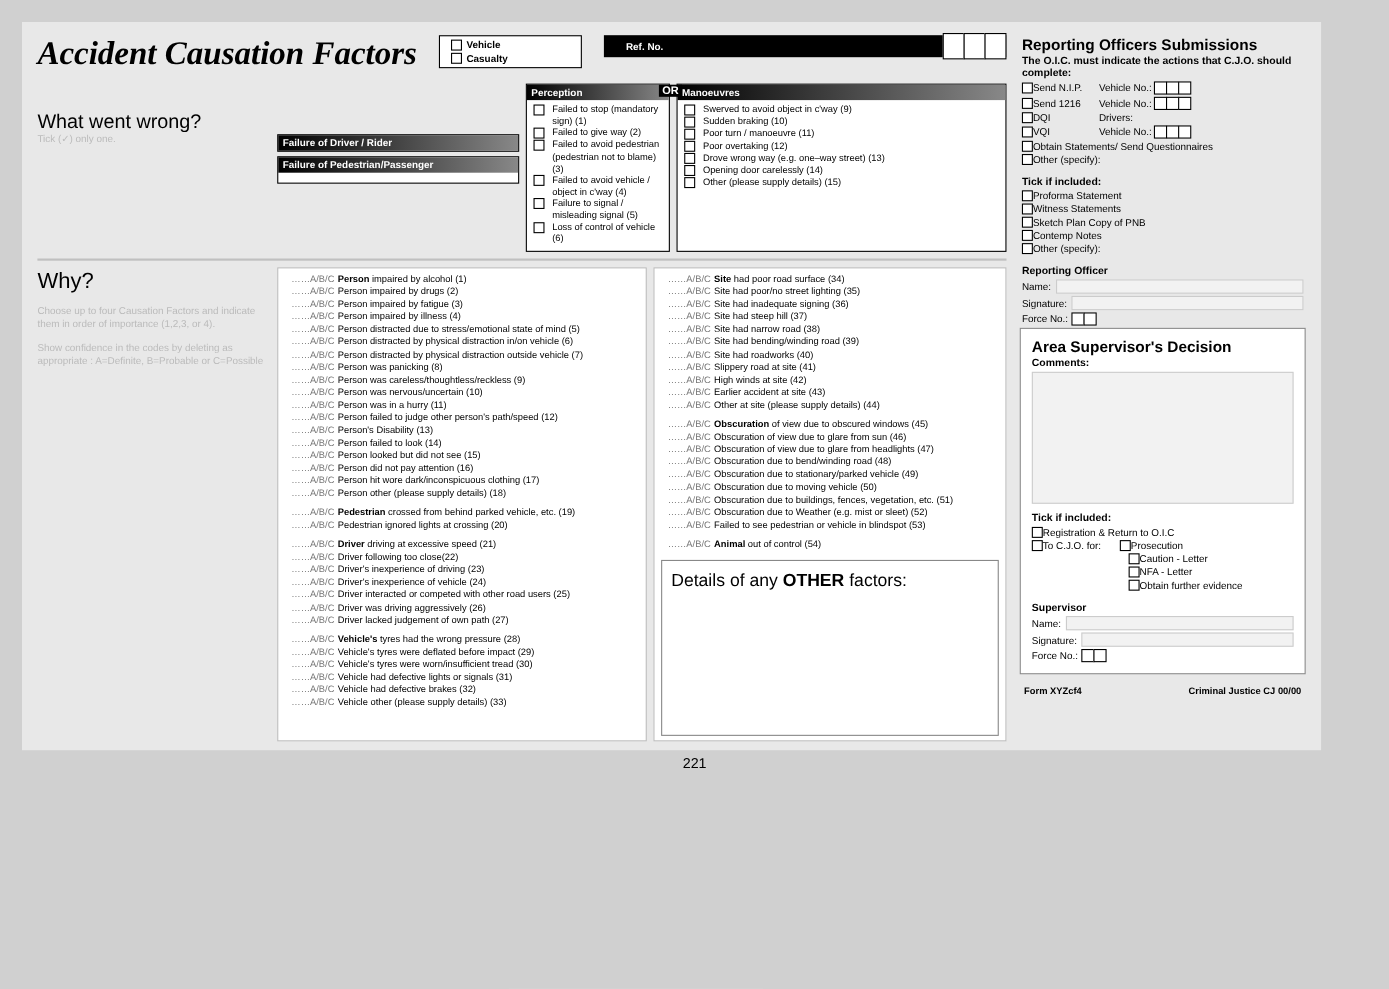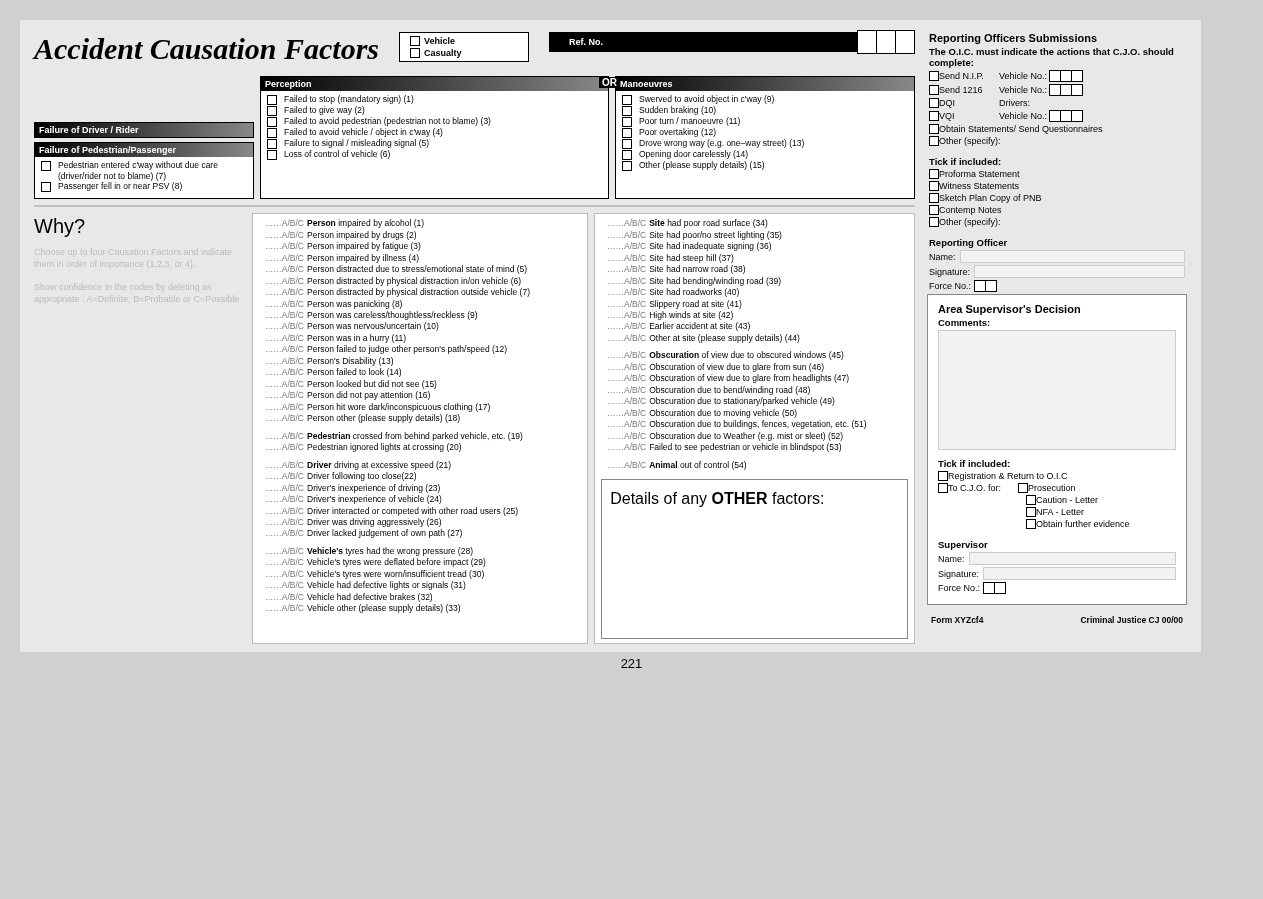--- a/index.html
+++ b/index.html
@@ -171,21 +171,21 @@
 
   
   .panel {
     background: #fff;
     border: 1px solid #888;
     padding: 8px 10px;
     margin-bottom: 8px;
     font-size: 9px;
   }
   .panel-nb { background: transparent; border: none; padding: 0 2px; }
-  .hd { font-weight: bold; font-size: 11px; margin-bottom: 2px;}
+  .hd { font-weight: bold; font-size: 14px; margin-bottom: 2px;}
   .sub { font-weight: bold; font-size: 9.5px; }
   .r-line { display:flex; align-items:center; gap:0; margin:2px 0;}
   .triple { display:flex; }
   .triple .sb { width:12px; height:12px; border:1px solid #000; background:#fff; margin-left:-1px;}
   .field-row { display:flex; align-items:center; gap:4px; margin:2px 0;}
   .field-row .fld { flex:1; height:13px; background:#f2f2f2; border:1px solid #ccc;}
   .comments-box { width:100%; height:120px; background:#f2f2f2; border:1px solid #ccc; margin-top:2px;}
   .foot {
     display:flex; justify-content:space-between;
     font-size: 8.5px; font-weight:bold;
@@ -219,37 +219,31 @@
         <span>Ref. No.</span>
         <div class="ref-boxes">
           <span class="ref-box"></span>
           <span class="ref-box"></span>
           <span class="ref-box"></span>
         </div>
       </div>
     </div>
 
     <div class="www-row">
+      <div class="www-side">
+        <div class="www-q">What went wrong?</div>
+        <div class="www-sub">Tick (✓) only one.</div>
+      </div>
       <div class="www-cols">
         <div class="www-col-a">
           <div class="www-cell" style="padding:0;margin-top:46px;">
             <div class="www-head" style="margin:0;">Failure of Driver / Rider</div>
           </div>
           <div class="www-cell">
             <div class="www-head inset">Failure of Pedestrian/Passenger</div>
-            <div id="ped-list">
-                <div class="chk-line">
-                  <span class="cb"></span>
-                  <span>Pedestrian entered c'way without due care (driver/rider not to blame) (7)</span>
-                </div>
-                <div class="chk-line">
-                  <span class="cb"></span>
-                  <span>Passenger fell in or near PSV (8)</span>
-                </div>
-              </div>
           </div>
         </div>
         <div class="www-cell www-col-b">
           <div class="www-head inset">Perception</div>
           <div id="perc-list">
               <div class="chk-line">
                 <span class="cb"></span>
                 <span>Failed to stop (mandatory sign) (1)</span>
               </div>
               <div class="chk-line">

